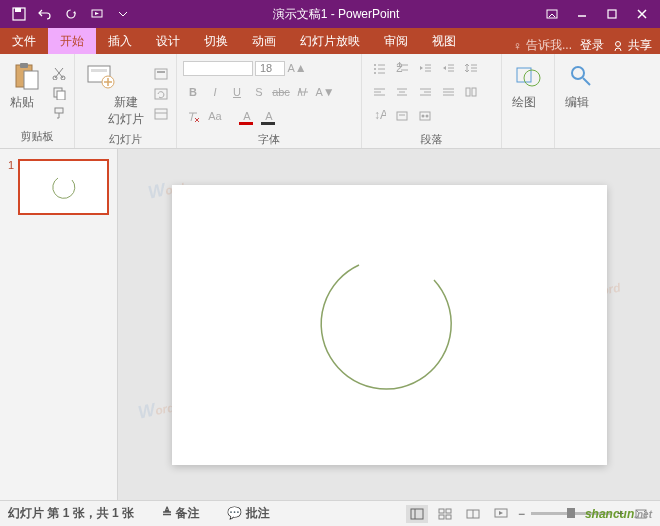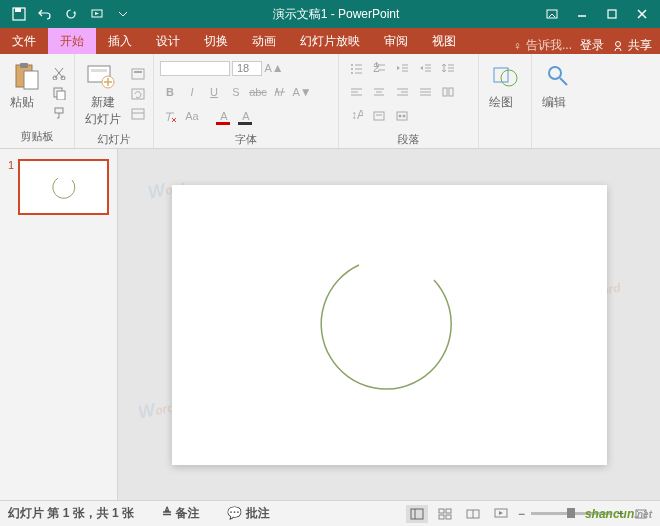--- a/index.html
+++ b/index.html
@@ -1,17 +1,17 @@
 <!DOCTYPE html>
 <html><head>
 <meta charset="utf-8">
 <style>
 *{margin:0;padding:0;box-sizing:border-box;font-family:"Microsoft YaHei",sans-serif;font-size:12px;}
 body{background:#fff;width:660px;height:526px;overflow:hidden;position:relative;}
-.titlebar{height:28px;background:#0f766e;display:flex;align-items:center;color:#fff;}
+.titlebar{height:28px;background:#701a75;display:flex;align-items:center;color:#fff;}
 .qat{display:flex;align-items:center;gap:4px;padding-left:8px;}
 .qat-btn{width:22px;height:22px;display:flex;align-items:center;justify-content:center;color:#fff;}
 .title{flex:1;text-align:center;font-size:12px;color:#fff;}
 .winbtns{display:flex;gap:2px;padding-right:4px;}
 .winbtn{width:28px;height:22px;display:flex;align-items:center;justify-content:center;color:#fff;}
 .tabs{height:26px;background:#b7472a;display:flex;align-items:flex-end;color:#fff;}
 .tab{padding:4px 12px;height:26px;display:flex;align-items:center;cursor:pointer;font-size:12px;}
 .tab.active{background:#f0abfc;color:#b7472a;}
 .tabs-right{margin-left:auto;display:flex;align-items:center;gap:8px;padding-right:8px;}
 .tell{display:flex;align-items:center;gap:4px;color:#f0d0c8;font-size:12px;}
@@ -179,21 +179,21 @@
     <div class="group-body">
       <div class="bigbtn">
         <div class="bigbtn-icon">
             <svg width="30" height="28" viewBox="0 0 30 28">
               <rect x="2" y="4" width="22" height="16" fill="#fff" stroke="#888"></rect>
               <rect x="5" y="7" width="16" height="3" fill="#ddd"></rect>
               <circle cx="22" cy="20" r="6" fill="#fff" stroke="#d9a96b"></circle>
               <path d="M22 16 L22 24 M18 20 L26 20" stroke="#d9a96b" stroke-width="1.5"></path>
             </svg>
           </div>
-        <span style="white-space:pre;text-align:center;">新建
+        <span style="white-space:pre;text-align:center;margin-left:23px;">新建
 幻灯片</span>
       </div>
       <div class="smallcol">
         <div class="smallbtn">
             <svg width="14" height="12">
               <rect x="1" y="1" width="12" height="10" fill="none" stroke="#aaa"></rect>
               <rect x="3" y="3" width="8" height="2" fill="#aaa"></rect>
             </svg>
           </div>
         <div class="smallbtn">

